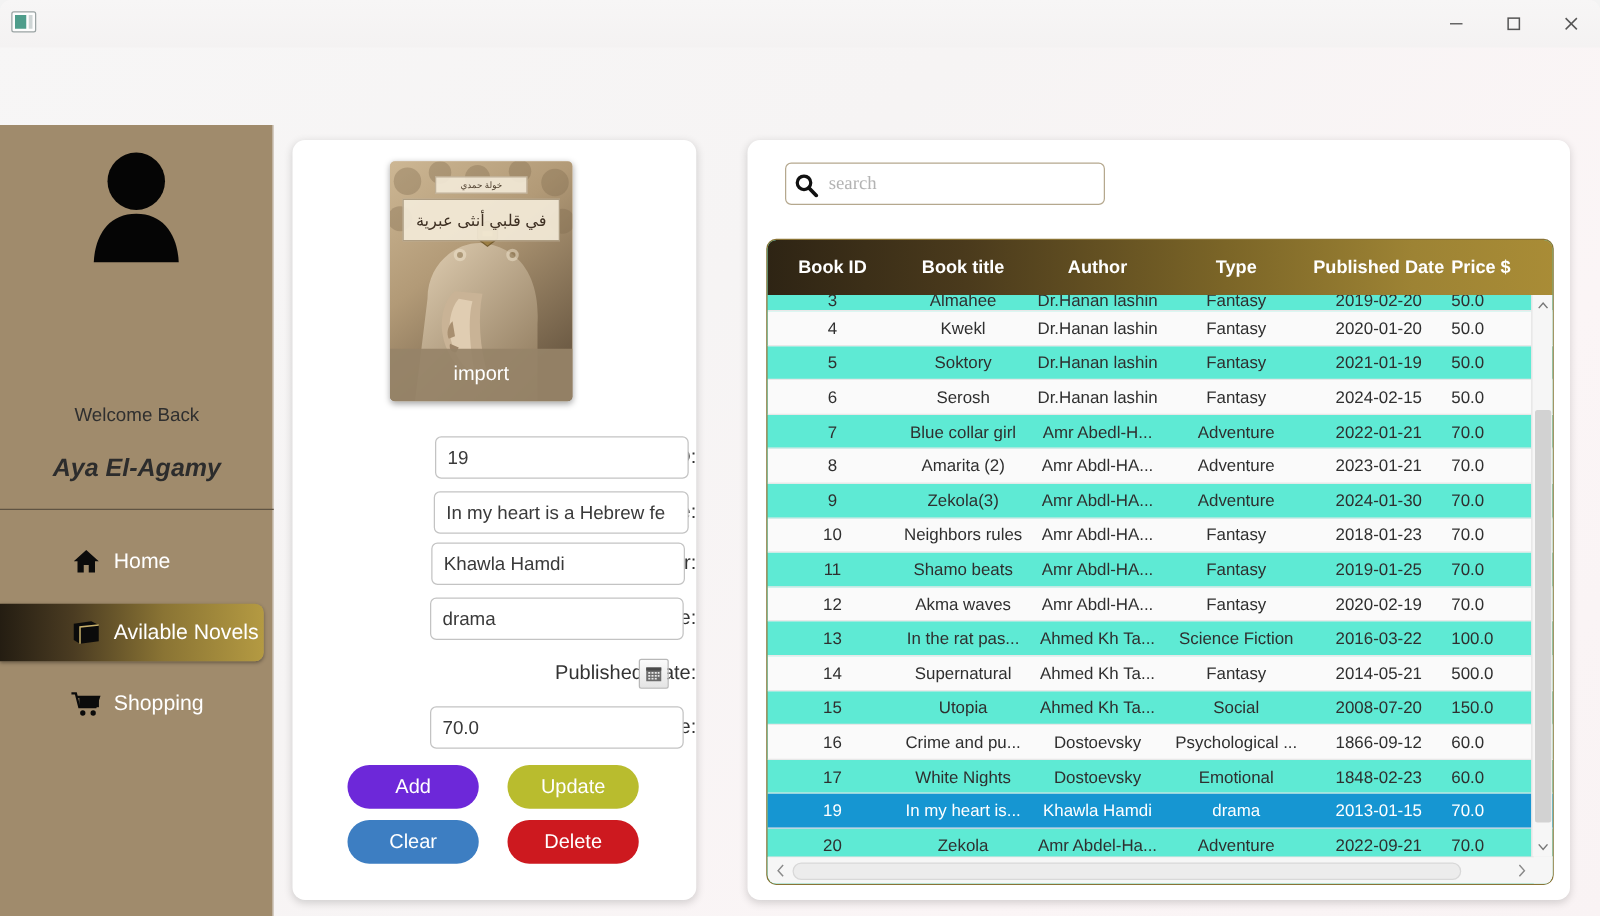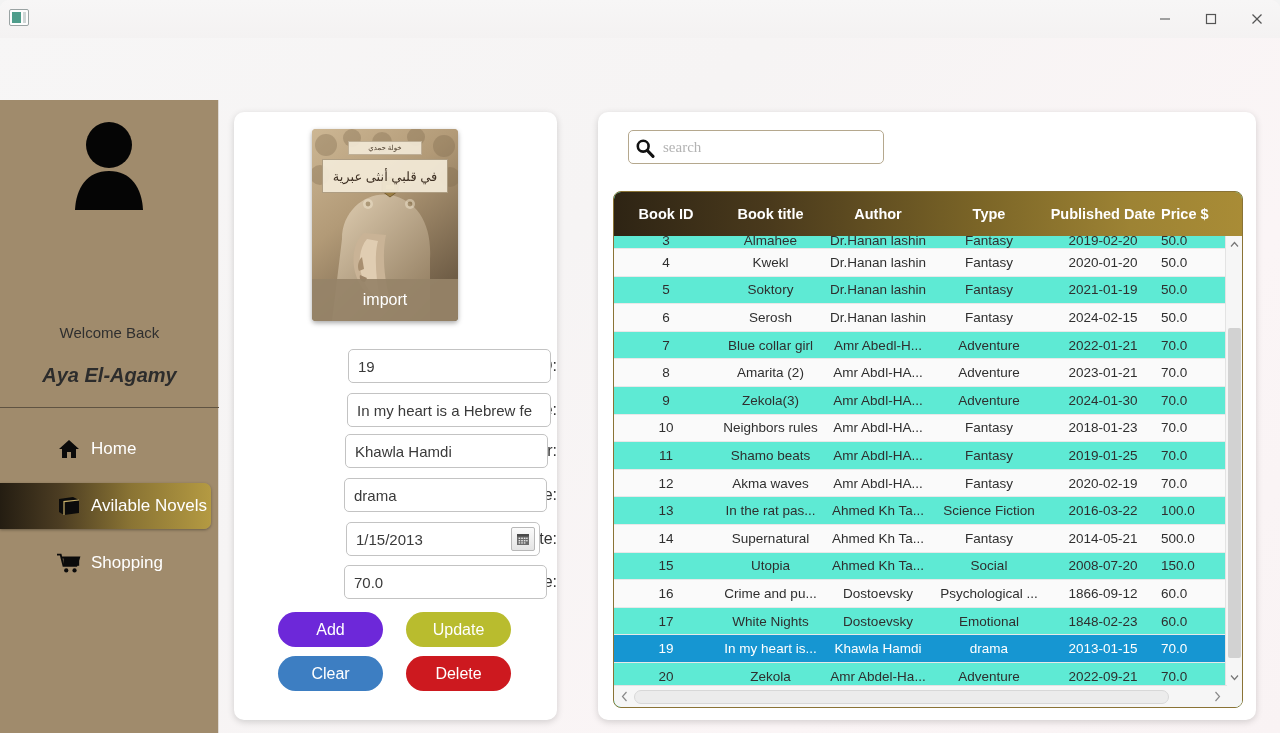--- a/index.html
+++ b/index.html
@@ -418,21 +418,20 @@
       <div class="form-input">Khawla Hamdi</div>
     </div>
 
     <div class="form-row" id="row-type">
       <div class="form-label">Type:</div>
       <div class="form-input">drama</div>
     </div>
 
     <div class="form-row" id="row-date">
       <div class="form-label">Published Date:</div>
-      <div class="form-input">1/15/2013</div>
       <div id="date-picker-btn">
         <svg width="14" height="14" viewBox="0 0 14 14">
           <rect x="1" y="2" width="12" height="11" fill="#6b6b6b"></rect>
           <rect x="1" y="2" width="12" height="2.5" fill="#4a4a4a"></rect>
           <g fill="#e9e9e9">
             <rect x="2.6" y="5.6" width="1.6" height="1.4"></rect>
               <rect x="5.2" y="5.6" width="1.6" height="1.4"></rect>
               <rect x="7.8" y="5.6" width="1.6" height="1.4"></rect>
               <rect x="10.2" y="5.6" width="1.4" height="1.4"></rect>
             <rect x="2.6" y="8" width="1.6" height="1.4"></rect>

